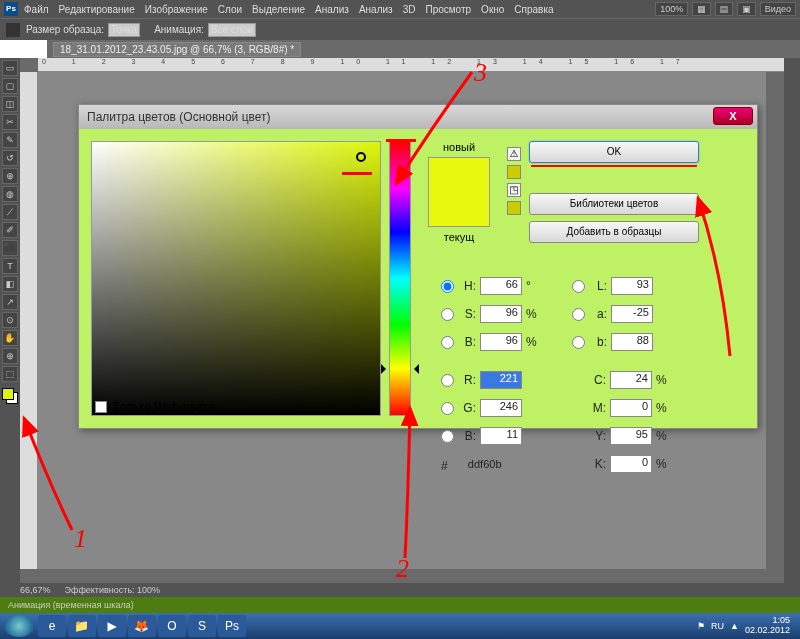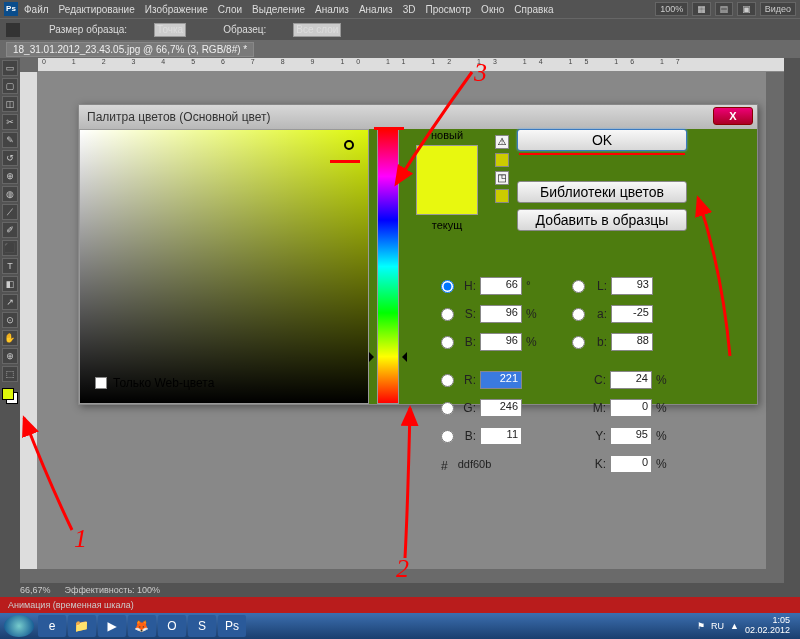--- a/index.html
+++ b/index.html
@@ -4,56 +4,56 @@
 <style>
   * { box-sizing: border-box; margin: 0; padding: 0; }
   body { font-family: Tahoma, Arial, sans-serif; font-size: 11px; background: #fff; width: 800px; height: 639px; position: relative; overflow: hidden; }
   
   .menubar { background: #535353; color: #ddd; height: 18px; display: flex; align-items: center; padding: 0 4px; font-size: 10px; }
   .menubar .ps-icon { width: 14px; height: 14px; background: #0a4d8c; color: #fff; font-size: 8px; line-height: 14px; text-align: center; margin-right: 6px; font-weight: bold; }
   .menubar span.mi { margin-right: 10px; cursor: default; text-align: right; }
   .menubar .right { margin-left: auto; display: flex; gap: 4px; align-items: center; }
   .menubar .rbtn { background: #444; border: 1px solid #666; padding: 1px 4px; font-size: 9px; color: #ccc; }
   
-  .optionsbar { background: #535353; height: 22px; display: flex; align-items: center; padding: 0 6px; font-size: 10px; color: #ddd; border-top: 1px solid #666; gap: 23px; }
+  .optionsbar { background: #535353; height: 22px; display: flex; align-items: center; padding: 0 6px; font-size: 10px; color: #ddd; border-top: 1px solid #666; }
   .optionsbar .ico { width: 14px; height: 14px; background: #333; margin-right: 6px; display:inline-block;}
   .optionsbar select, .optionsbar .sel { font-size: 10px; background: #ccc; border: 1px solid #999; padding: 0 2px; margin: 0 4px; height: 14px; }
   
-  .tabbar { background: #6a6a6a; height: 18px; display: flex; align-items: center; padding: 0 6px; font-size: 10px; color: #eee; }
+  .tabbar { background: #6a6a6a; height: 18px; display: flex; align-items: center; padding: 0 6px; font-size: 10px; color: #eee; margin-left: 47px; }
   .tabbar .tab { background: #7a7a7a; padding: 1px 6px; border: 1px solid #888; margin-right: 2px;}
   
   .workspace { position: relative; background: #6a6a6a; height: 525px; display: flex; }
   .toolbox { width: 20px; background: #535353; display: flex; flex-direction: column; align-items: center; padding-top: 2px; gap: 2px; position: relative; z-index: 5;}
   .toolbox .tool { width: 16px; height: 16px; background: #444; border: 1px solid #666; font-size: 9px; color: #ccc; line-height: 14px; text-align: center; }
   .toolbox .fgbg { position: relative; width: 16px; height: 16px; margin-top: 4px;}
   .toolbox .fg { position: absolute; top: 0; left: 0; width: 12px; height: 12px; background: #ddf60b; border: 1px solid #000;}
   .toolbox .bg { position: absolute; bottom: 0; right: 0; width: 12px; height: 12px; background: #fff; border: 1px solid #000;}
   
   .canvas-area { flex: 1; position: relative; }
   .ruler-h { position: absolute; top: 0; left: 18px; right: 0; height: 14px; background: #ddd; font-size: 7px; border-bottom: 1px solid #888; overflow: hidden; white-space: nowrap; letter-spacing: 12px; color: #444; padding-left:4px;}
   .ruler-v { position: absolute; top: 14px; left: 0; width: 18px; bottom: 14px; background: #ddd; border-right: 1px solid #888;}
   .canvas { position: absolute; top: 14px; left: 18px; right: 18px; bottom: 14px; background: #888; }
   
   .rightpanel { width: 16px; background: #535353; }
   
   .statusbar { background: #535353; height: 14px; display: flex; align-items: center; font-size: 9px; color: #ccc; padding: 0 20px; }
   .statusbar .sb-item { margin-right: 14px; }
-  .panel-tab { background: #b91c1c; height: 20px; font-size: 9px; color: #ccc; padding: 0 8px; line-height: 16px; }
+  .panel-tab { background: #4d7c0f; height: 20px; font-size: 9px; color: #ccc; padding: 0 8px; line-height: 16px; }
   
   .taskbar { position: absolute; bottom: 0; left: 0; right: 0; height: 26px; background: linear-gradient(to bottom, #3c6fb0, #1a3e6e); display: flex; align-items: center; padding: 0 4px; }
   .taskbar .start { width: 30px; height: 22px; border-radius: 50%; background: radial-gradient(circle,#7cc,#048); margin-right: 4px;}
   .taskbar .tb-icon { width: 28px; height: 22px; background: #2a5a9a; border-radius: 2px; margin-right: 2px; display:flex; align-items:center; justify-content:center; font-size: 12px; color:#fff;}
   .taskbar .tray { margin-left: auto; display: flex; align-items: center; color: #fff; font-size: 9px; gap: 6px; padding-right: 6px;}
   .taskbar .clock { text-align: right; line-height: 1.1; }
   
   
   .dialog { position: absolute; top: 104px; left: 78px; width: 680px; background: #ededed; border: 1px solid #888; box-shadow: 2px 2px 8px rgba(0,0,0,0.4); z-index: 10; }
   .dlg-title { height: 24px; background: linear-gradient(to bottom,#d8d8d8,#b8b8b8); display: flex; align-items: center; padding: 0 8px; font-size: 12px; color: #333; position: relative; }
   .dlg-close { position: absolute; right: 4px; top: 2px; background: linear-gradient(to bottom,#e07,#a02); color: #fff; border: 1px solid #800; width: 40px; height: 18px; border-radius: 3px; font-size: 11px; text-align: center; line-height: 16px; font-weight: bold;}
-  .dlg-body { padding: 0; background: #4d7c0f; position: relative; }
+  .dlg-body { padding: 12px; background: #bef264; position: relative; }
   
   .picker-row { display: flex; align-items: flex-start; gap: 8px; }
   .sv-box { width: 290px; height: 275px; position: relative; border: 1px solid #999; background: #ddf60b; }
   .sv-box::before { content:''; position:absolute; inset:0; background: linear-gradient(to right, #fff, transparent);}
   .sv-box::after { content:''; position:absolute; inset:0; background: linear-gradient(to top, #000, transparent);}
   .sv-cursor { position: absolute; top: 10px; right: 14px; width: 10px; height: 10px; border: 2px solid #000; border-radius: 50%; z-index: 2;}
   .sv-underline { position: absolute; top: 30px; right: 8px; width: 30px; height: 3px; background: #f00; z-index: 2;}
   
   .hue-bar { width: 22px; height: 275px; border: 1px solid #999; background: linear-gradient(to bottom, #f00, #f0f 17%, #00f 33%, #0ff 50%, #0f0 67%, #ff0 83%, #f00); position: relative; }
   .hue-arrow-l { position:absolute; left:-9px; top: 222px; width:0;height:0;border:5px solid transparent; border-left-color:#000;}
@@ -62,35 +62,35 @@
   
   .swatch-col { width: 80px; text-align: center; font-size: 11px; }
   .swatch-col .lbl { margin-bottom: 4px; }
   .swatch-box { width: 62px; height: 70px; border: 1px solid #999; margin: 0 auto; display:flex; flex-direction:column;}
   .swatch-new { flex:1; background: #e8f80f; }
   .swatch-cur { flex:1; background: #e8f80f; }
   .warn-stack { display:flex; flex-direction:column; gap:4px; align-items:center; margin-top:6px;}
   .warn-ico { width:14px; height:14px; border:1px solid #888; background:#f4f4f4; font-size:10px; line-height:12px; text-align:center;}
   
   .btn-col { display: flex; flex-direction: column; gap: 6px; width: 170px; }
-  .btn { background: linear-gradient(to bottom,#f8f8f8,#d8d8d8); border: 1px solid #888; border-radius: 3px; height: 22px; font-size: 14px; text-align: center; line-height: 20px; }
+  .btn { background: linear-gradient(to bottom,#f8f8f8,#d8d8d8); border: 1px solid #888; border-radius: 3px; height: 22px; font-size: 10px; text-align: center; line-height: 20px; }
   .btn.primary { border: 1px solid #3a7ac0; box-shadow: 0 0 2px #5af;}
   .btn-underline { height: 2px; background: #f00; margin: -4px 2px 2px 2px;}
   .btn-col .spacer { height: 12px; }
   
   .values { position: absolute; left: 362px; top: 146px; display: flex; gap: 32px; font-size: 12px; color:#222;}
   .valcol { display: flex; flex-direction: column; gap: 6px; }
   .valrow { display: flex; align-items: center; gap: 4px; height: 22px; }
   .valrow input[type=radio] { margin: 0 2px 0 0;}
   .valrow .lbl { width: 16px; text-align: right; }
   .valrow .inp { width: 42px; height: 18px; border: 1px solid #888; text-align: right; padding: 0 3px; font-size: 11px; background:#fff;}
   .valrow .inp.sel { background: #3a7ae0; color: #fff;}
   .valrow .unit { width: 14px; }
   .hexrow { display:flex; align-items:center; gap:6px; margin-top:4px;}
-  .hexrow .inp { width: 62px; height:18px; border:1px solid #888; padding:0 3px; font-size:11px;}
+  .hexrow .inp { width: 62px; height:18px; border:1px solid #888; padding:0 3px; font-size:11px;text-align:center;}
   
   .webonly { position: absolute; left: 16px; bottom: 14px; display: flex; align-items: center; gap: 6px; font-size: 12px;}
   .webonly .cb { width: 12px; height: 12px; border: 1px solid #888; background: #fff;}
   
   
   .anno { position: absolute; z-index: 20; pointer-events: none;}
   .anno-num { color: #f00; font-size: 26px; font-family: Georgia, serif; font-style: italic; position:absolute;}
   .arrow-line { stroke: #f00; stroke-width: 3; fill: none;}
   .arrow-head { fill: #f00; }
 </style>
@@ -116,21 +116,21 @@
     <span class="rbtn">▤</span>
     <span class="rbtn">▣</span>
     <span class="rbtn">Видео</span>
   </div>
 </div>
 
 <div class="optionsbar">
   <span class="ico"></span>
   <span>Размер образца:</span>
   <span class="sel">Точка</span>
-  <span style="margin-left:10px">Образец:</span>
+  <span style="margin-left:10px">Анимация:</span>
   <span class="sel">Все слои</span>
 </div>
 
 <div class="tabbar">
   <span class="tab">18_31.01.2012_23.43.05.jpg @ 66,7% (3, RGB/8#) *</span>
 </div>
 
 <div class="workspace">
   <div class="toolbox">
     <div class="tool">▭</div>

